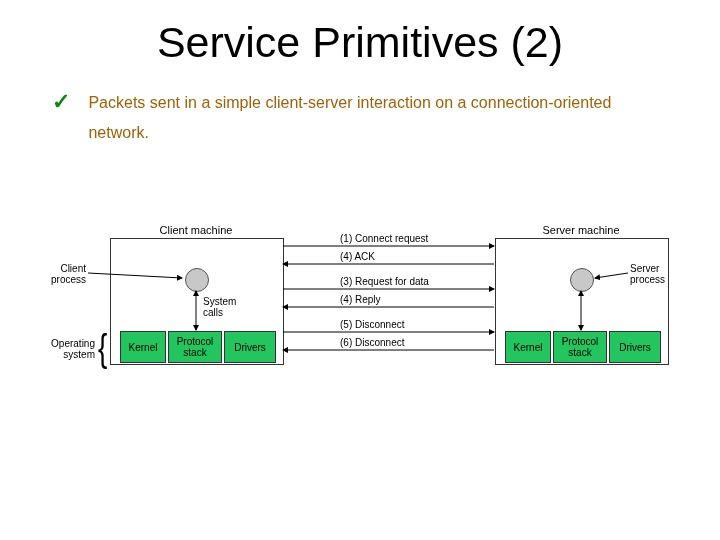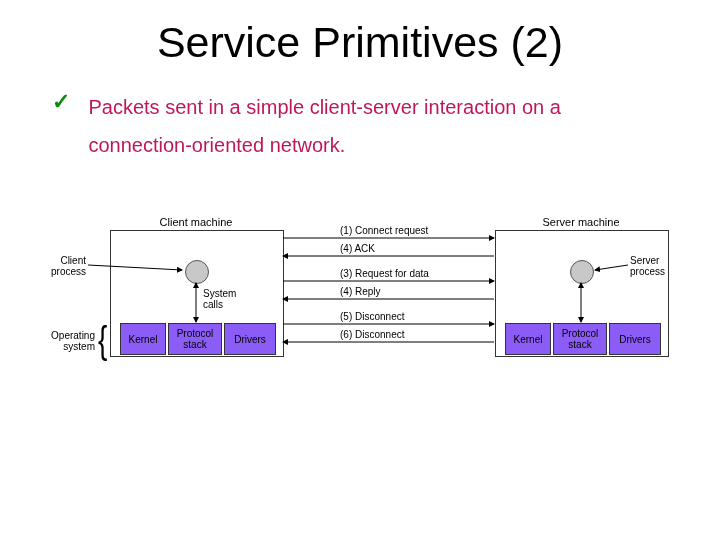--- a/index.html
+++ b/index.html
@@ -30,49 +30,49 @@
     align-items: flex-start;
   }
   .check-icon {
     color: #108810;
     font-size: 22px;
     font-weight: bold;
     margin-right: 18px;
     line-height: 28px;
   }
   .bullet-text {
-    font-size: 20px;
-    line-height: 38px;
-    color: #be185d;
+    font-size: 16px;
+    line-height: 30px;
+    color: #a16207;
     max-width: 560px;
   }
 
   
   .diagram {
     position: absolute;
-    top: 210px;
+    top: 218px;
     left: 50px;
     width: 620px;
     height: 200px;
   }
   .bigbox {
     position: absolute;
     border: 1px solid #333;
     background: #fff;
   }
   .boxlabel {
     position: absolute;
     font-size: 11px;
     text-align: center;
     color: #000;
   }
   .smallbox {
     position: absolute;
     border: 1px solid #333;
-    background: #8b5cf6;
+    background: #22c55e;
     font-size: 10px;
     text-align: center;
     display: flex;
     align-items: center;
     justify-content: center;
     line-height: 11px;
   }
   .circle {
     position: absolute;
     width: 22px;

